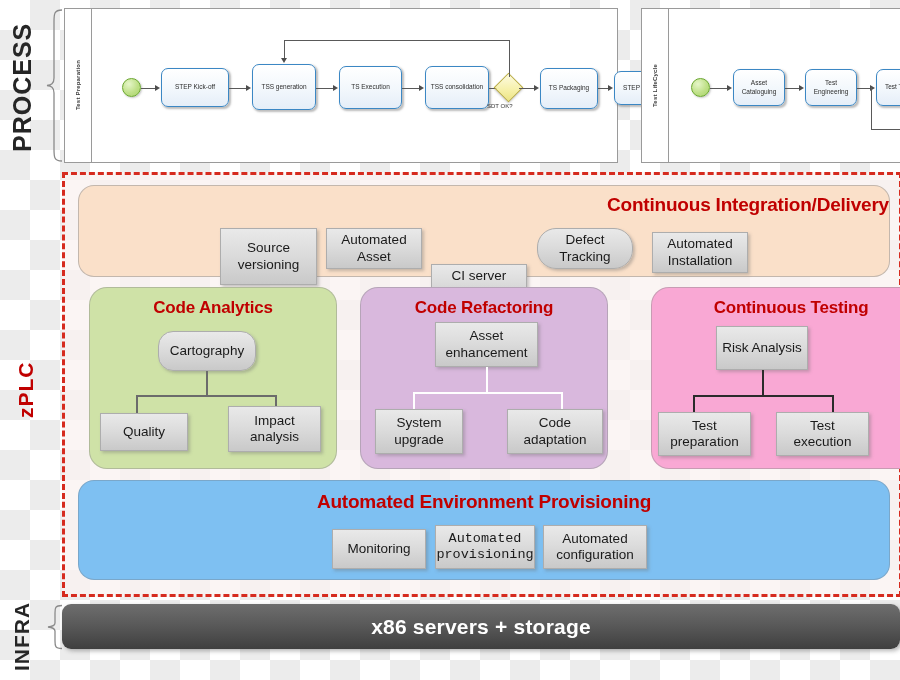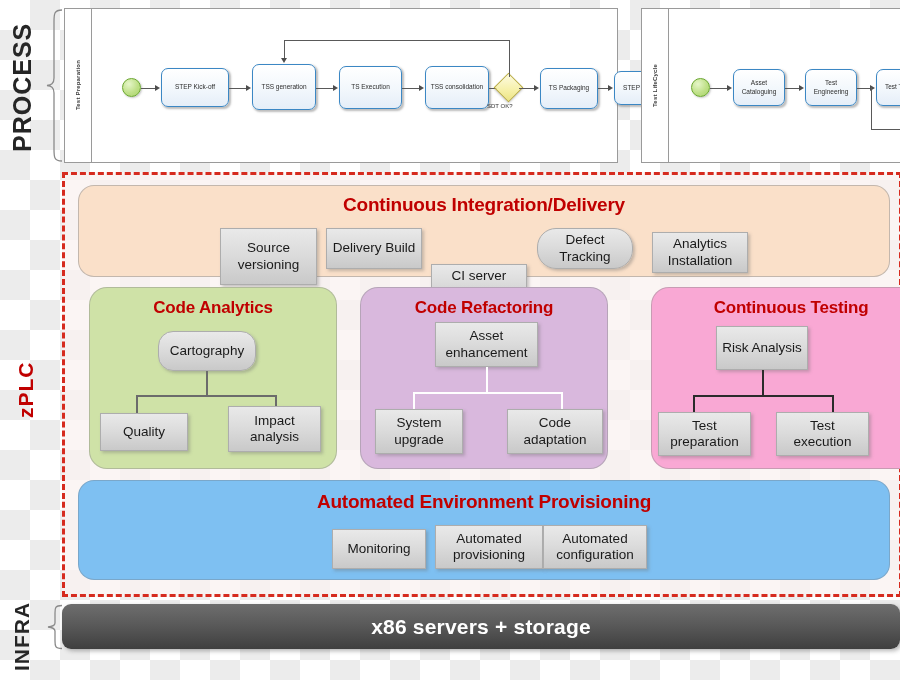--- a/index.html
+++ b/index.html
@@ -115,21 +115,21 @@
     position:absolute;border-radius:16px;box-sizing:border-box;
     border:1px solid rgba(150,150,150,.55);
   }
   .band-title{
     text-align:center;font-weight:bold;color:#c00000;
     letter-spacing:-.2px;
   }
 
   #band-cicd{left:13px;top:10px;width:812px;height:92px;
     background:#fae0c9;}
-  #band-cicd .band-title{font-size:19px;margin-top:8px;}
+  #band-cicd .band-title{font-size:19px;margin-top:8px;text-align:right;}
 
   #band-aep{left:13px;top:305px;width:812px;height:100px;
     background:#7ec0f2;border-color:rgba(120,150,175,.6);}
   #band-aep .band-title{font-size:19px;margin-top:10px;}
 
   .panel{
     position:absolute;top:112px;height:182px;border-radius:18px;
     box-sizing:border-box;border:1px solid rgba(140,140,140,.45);
   }
   #panel-analytics{left:24px;width:248px;background:#cfe2a7;}
@@ -257,24 +257,24 @@
       <div class="flow h" style="left:203px;top:120px;width:60px;"></div>
 
     </div>
   </div>
 
   <div id="zplc-box">
 
     <div class="band" id="band-cicd">
       <div class="band-title">Continuous Integration/Delivery</div>
       <div class="gbox" style="left:141px;top:42px;width:97px;height:57px;">Source versioning</div>
-      <div class="gbox" style="left:247px;top:42px;width:96px;height:41px;">Delivery Build</div>
+      <div class="gbox" style="left:247px;top:42px;width:96px;height:41px;">Automated Asset</div>
       <div class="gbox" style="left:352px;top:42px;width:96px;height:41px;margin-top:36px;">CI server Jenkins</div>
       <div class="gbox" style="left:458px;top:42px;width:96px;height:41px;border-radius:19px;">Defect Tracking</div>
-      <div class="gbox" style="left:573px;top:46px;width:96px;height:41px;">Analytics Installation</div>
+      <div class="gbox" style="left:573px;top:46px;width:96px;height:41px;">Automated Installation</div>
     </div>
 
     <div class="panel" id="panel-analytics">
       <div class="band-title">Code Analytics</div>
       <div class="gbox" style="left:68px;top:43px;width:98px;height:40px;border-radius:15px;">Cartography</div>
       <div class="conn v" style="left:116px;top:83px;height:24px;"></div>
       <div class="conn h" style="left:46px;top:107px;width:140px;"></div>
       <div class="conn v" style="left:46px;top:107px;height:20px;"></div>
       <div class="conn v" style="left:185px;top:107px;height:16px;"></div>
       <div class="gbox" style="left:10px;top:125px;width:88px;height:38px;">Quality</div>
@@ -299,21 +299,21 @@
       <div class="conn h dark" style="left:41px;top:107px;width:140px;"></div>
       <div class="conn v dark" style="left:41px;top:107px;height:19px;"></div>
       <div class="conn v dark" style="left:180px;top:107px;height:19px;"></div>
       <div class="gbox" style="left:6px;top:124px;width:93px;height:44px;">Test preparation</div>
       <div class="gbox" style="left:124px;top:124px;width:93px;height:44px;">Test execution</div>
     </div>
 
     <div class="band" id="band-aep">
       <div class="band-title">Automated Environment Provisioning</div>
       <div class="gbox" style="left:253px;top:48px;width:94px;height:40px;">Monitoring</div>
-      <div class="gbox" style="left:356px;top:44px;width:108px;height:44px;">Automated provisioning</div>
+      <div class="gbox" style="left:356px;top:44px;width:100px;height:44px;font-family:Liberation Mono, monospace;">Automated provisioning</div>
       <div class="gbox" style="left:464px;top:44px;width:104px;height:44px;">Automated configuration</div>
     </div>
 
   </div>
 
   <div id="infra-bar">
     <span>x86 servers + storage</span>
   </div>
 
 </div>

